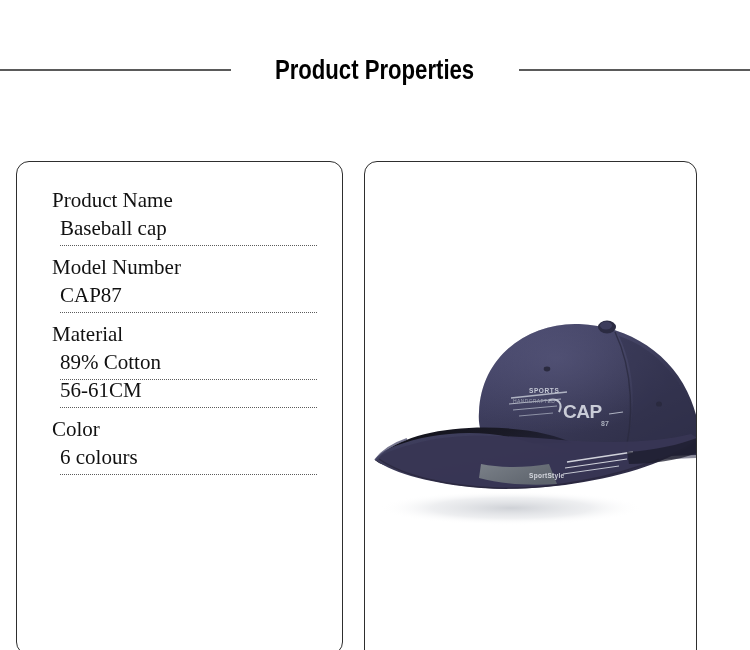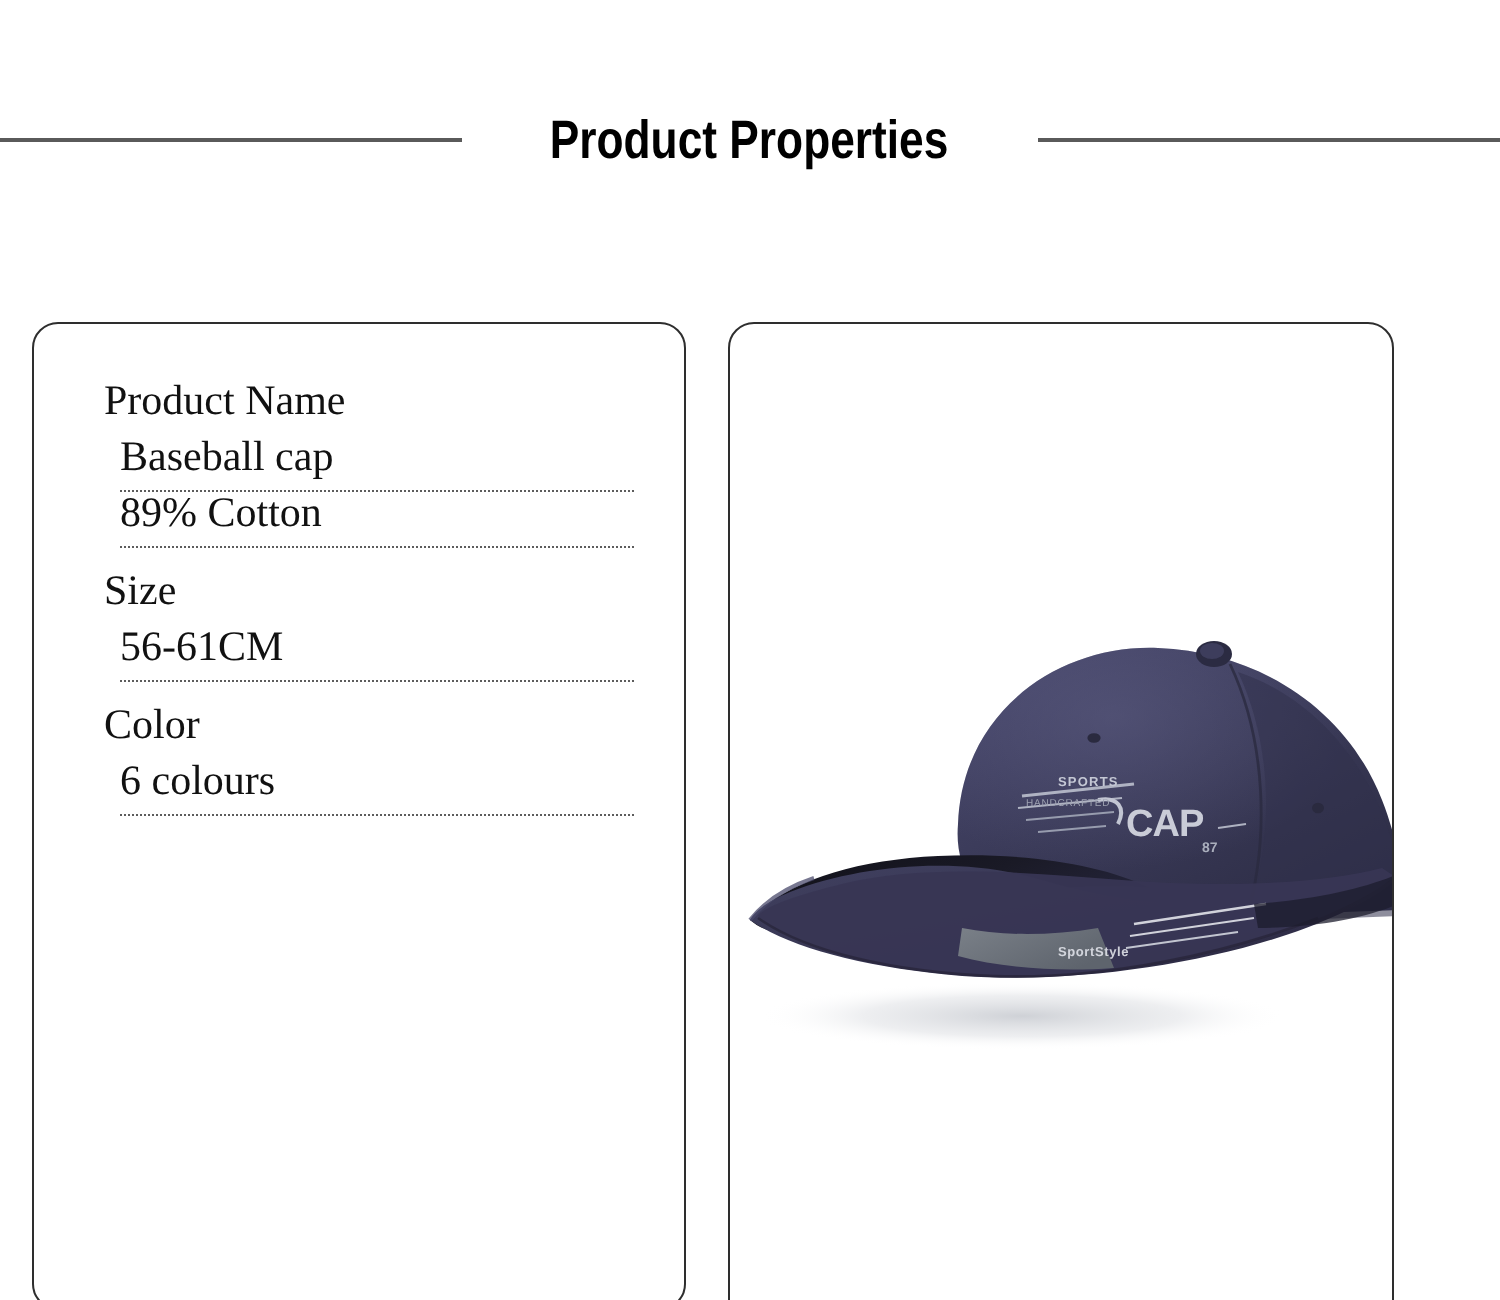--- a/index.html
+++ b/index.html
@@ -129,30 +129,34 @@
   <div class="spec-list">
 
     <div class="spec-row">
       <div class="spec-label">Product Name</div>
       <div class="spec-value-wrap">
         <div class="spec-value">Baseball cap</div>
       </div>
     </div>
 
     <div class="spec-row">
-    </div>
-
-    <div class="spec-row">
+      <div class="spec-label">Model Number</div>
+      <div class="spec-value-wrap">
+        <div class="spec-value">CAP87</div>
+      </div>
+    </div>
+
+    <div class="spec-row">
+      <div class="spec-label">Material</div>
       <div class="spec-value-wrap">
         <div class="spec-value">89% Cotton</div>
       </div>
     </div>
 
     <div class="spec-row">
-      <div class="spec-label">Size</div>
       <div class="spec-value-wrap">
         <div class="spec-value">56-61CM</div>
       </div>
     </div>
 
     <div class="spec-row">
       <div class="spec-label">Color</div>
       <div class="spec-value-wrap">
         <div class="spec-value">6 colours</div>
       </div>

